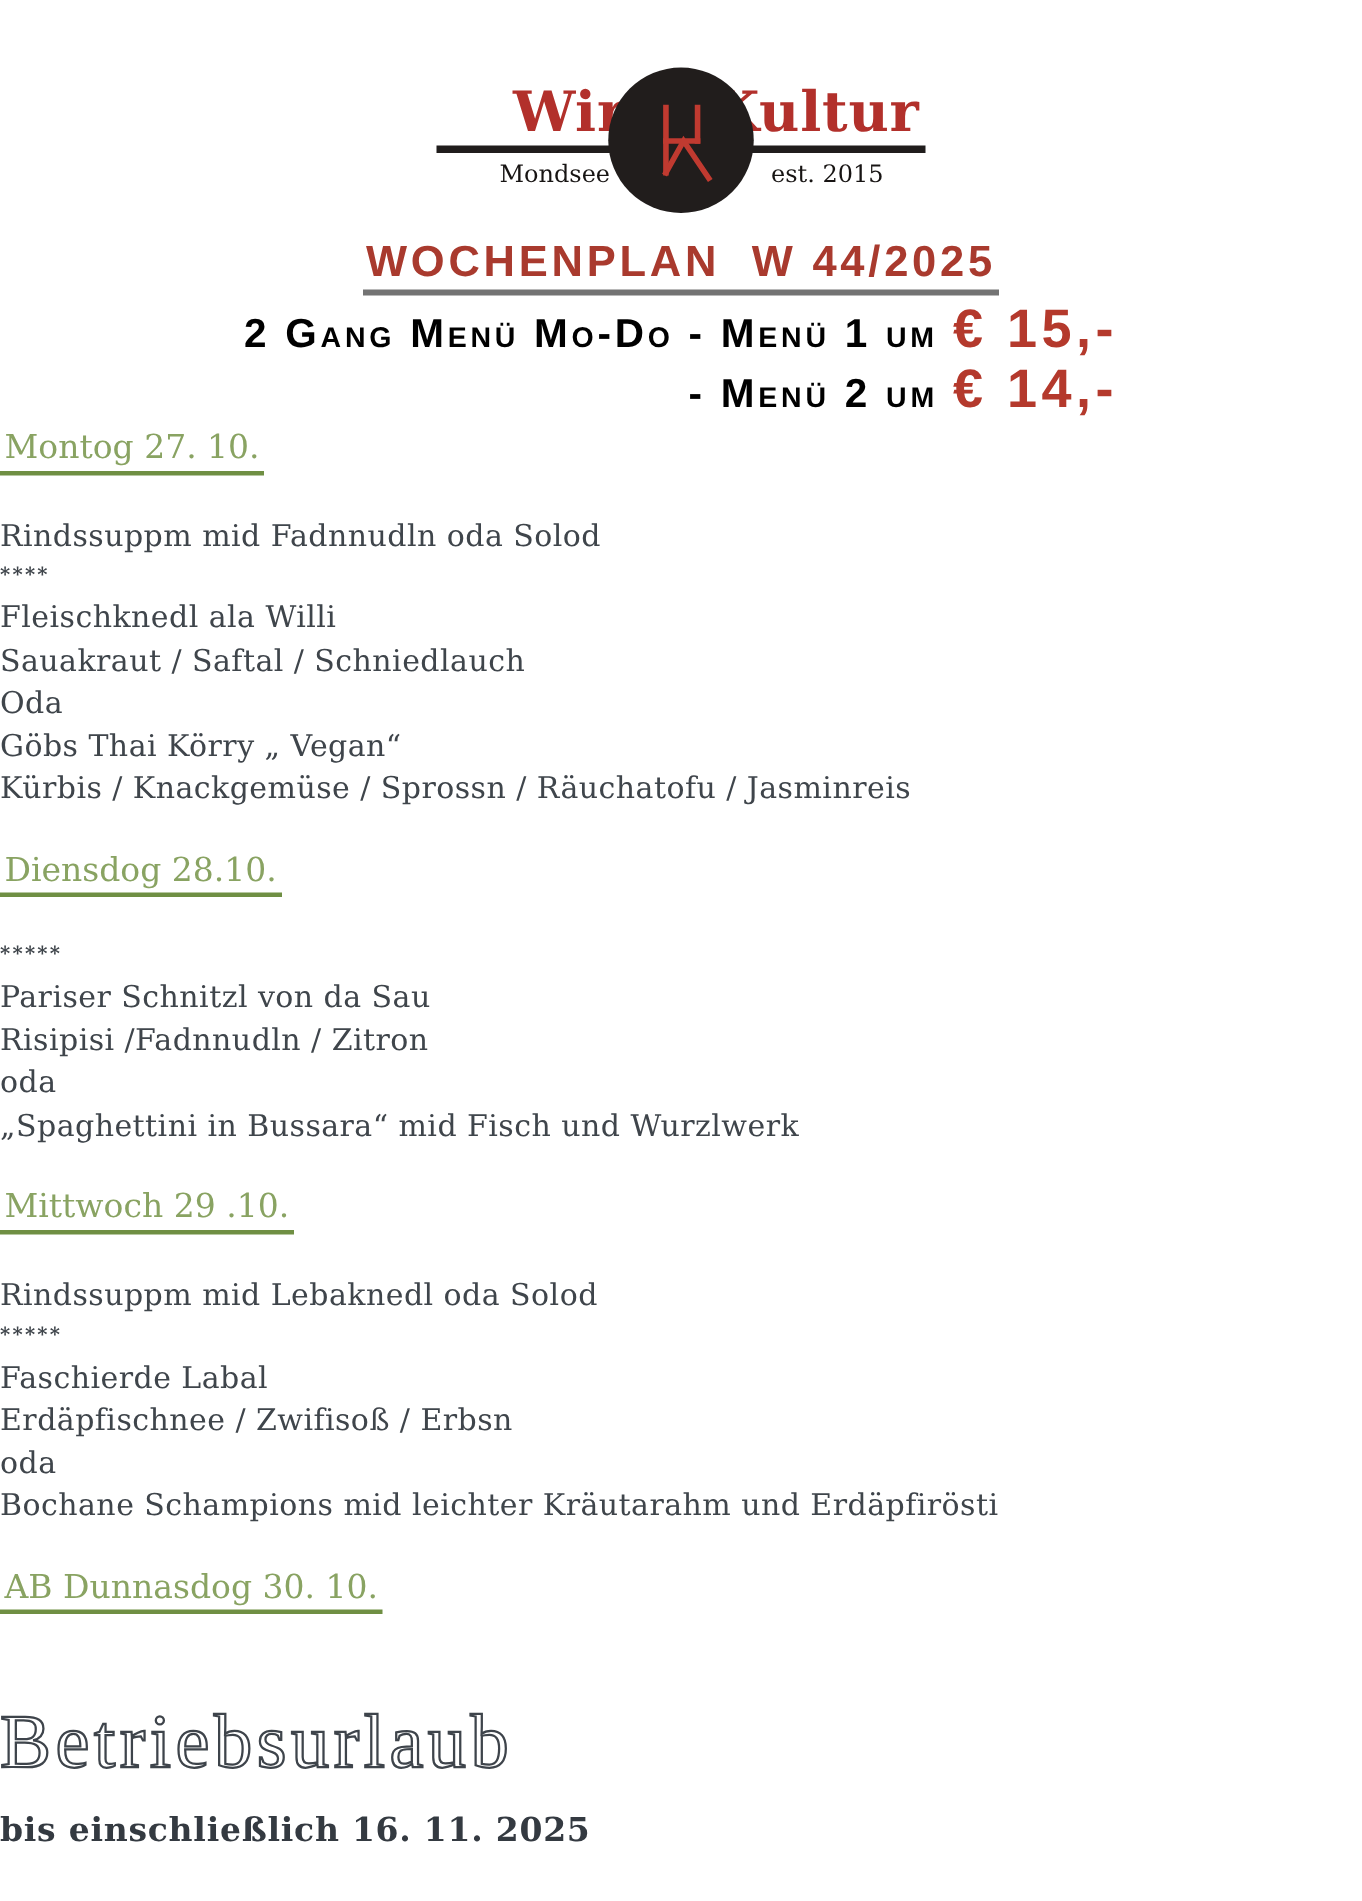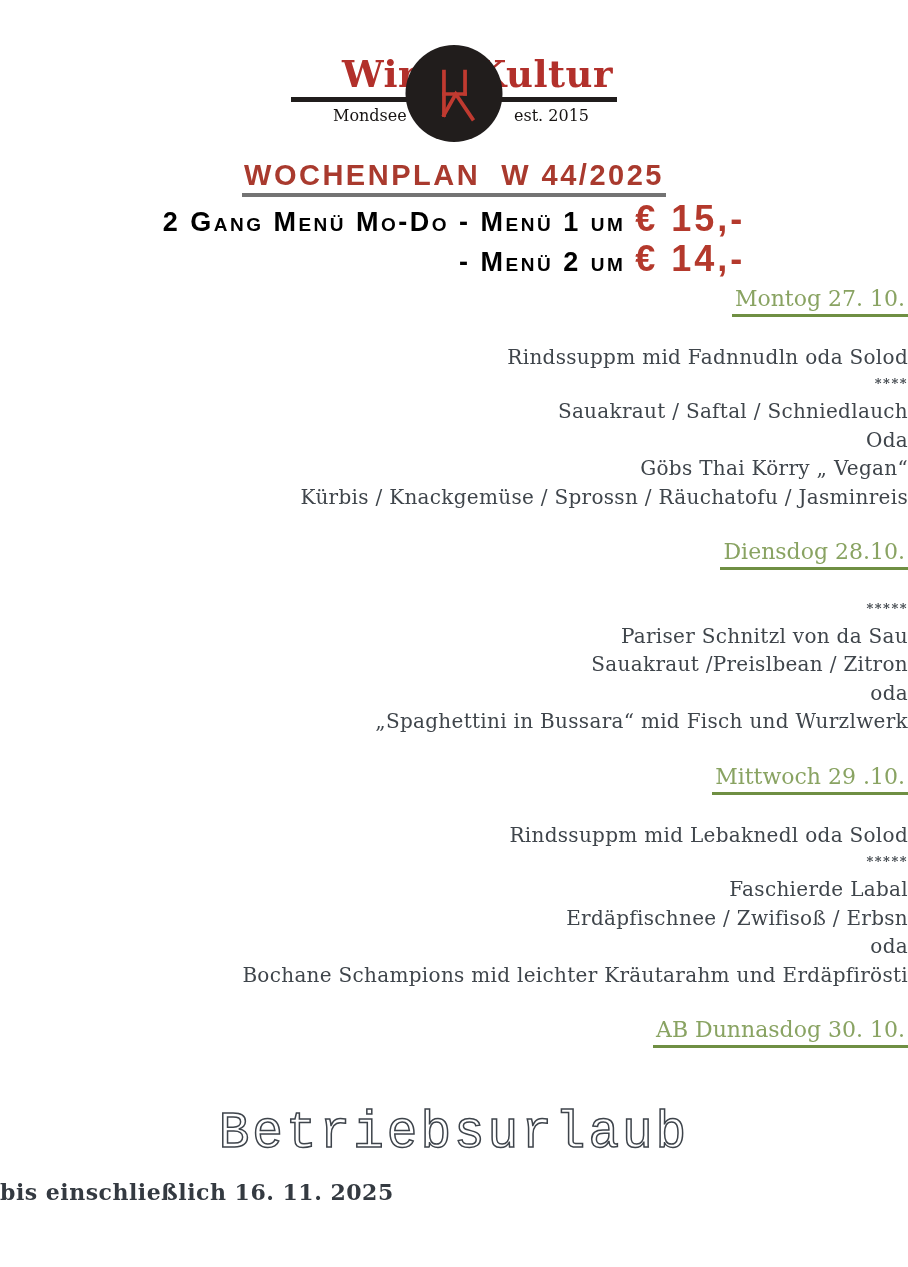--- a/index.html
+++ b/index.html
@@ -95,21 +95,21 @@
   .price {
     font-family: "Liberation Sans", sans-serif;
     font-weight: 600;
     font-size: 36px;
     letter-spacing: 3px;
     color: #b4392c;
     line-height: 1;
   }
 
   
-  .day { text-align: right; }
+  .day { text-align: left; }
   .day-title { margin: 0; }
   .day-title span {
     display: inline-block;
     font-family: "DejaVu Serif", serif;
     font-size: 22px;
     color: #89a362;
     border-bottom: 3px solid #6f8f43;
     padding: 0 3px 0px;
     line-height: 1.3;
   }
@@ -128,22 +128,21 @@
     line-height: 26px;
   }
   .day-1 { margin-top: 5px; }
   .day-2 { margin-top: 27px; }
   .day-3 { margin-top: 27px; }
   .day-4 { margin-top: 27px; }
 
   
   .closed {
     margin-top: 58px;
-    text-align: center;
-    font-family: Liberation Mono, monospace;
+    font-family: Liberation Serif, serif;
     font-size: 51px;
     letter-spacing: 3px;
     line-height: 1.1;
     color: #3b82f6;
     -webkit-text-fill-color: #ffffff;
     -webkit-text-stroke: 1.5px #3e444b;
   }
   .closed-until {
     margin-top: 17px;
     text-align: left;
@@ -190,35 +189,36 @@
     </div>
   </div>
 
   <div class="day day-1">
     <div class="day-title">
       <span>Montog 27. 10.</span>
     </div>
     <div class="items">
       <p>Rindssuppm mid Fadnnudln oda Solod</p>
       <p class="stars">****</p>
+      <p>Fleischknedl ala Willi</p>
       <p>Sauakraut / Saftal / Schniedlauch</p>
       <p>Oda</p>
       <p>Göbs Thai Körry „ Vegan“</p>
       <p>Kürbis / Knackgemüse / Sprossn / Räuchatofu / Jasminreis</p>
     </div>
   </div>
 
   <div class="day day-2">
     <div class="day-title">
       <span>Diensdog 28.10.</span>
     </div>
     <div class="items">
       <p class="stars">*****</p>
       <p>Pariser Schnitzl von da Sau</p>
-      <p>Sauakraut /Preislbean / Zitron</p>
+      <p>Risipisi /Fadnnudln / Zitron</p>
       <p>oda</p>
       <p>„Spaghettini in Bussara“ mid Fisch und Wurzlwerk</p>
     </div>
   </div>
 
   <div class="day day-3">
     <div class="day-title">
       <span>Mittwoch 29 .10.</span>
     </div>
     <div class="items">

